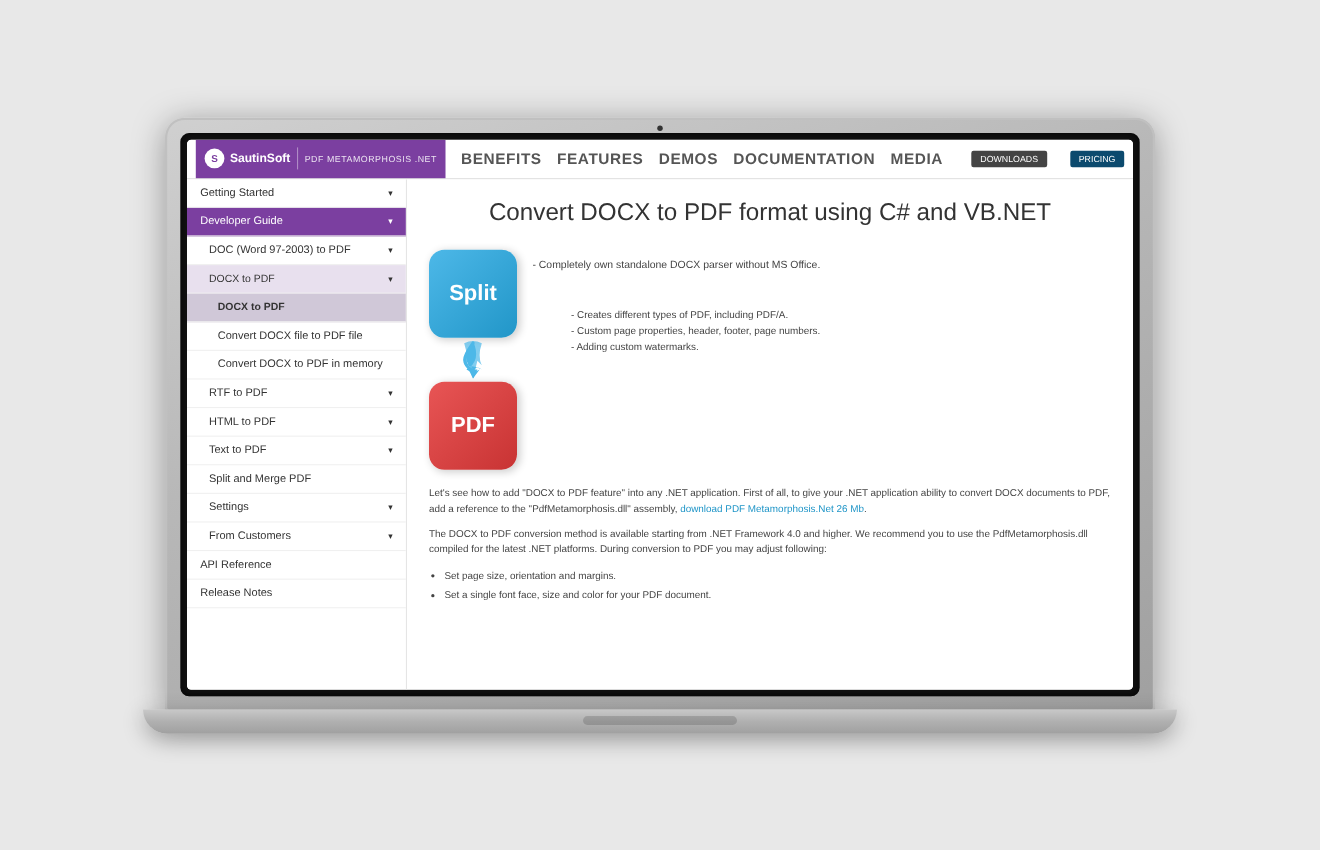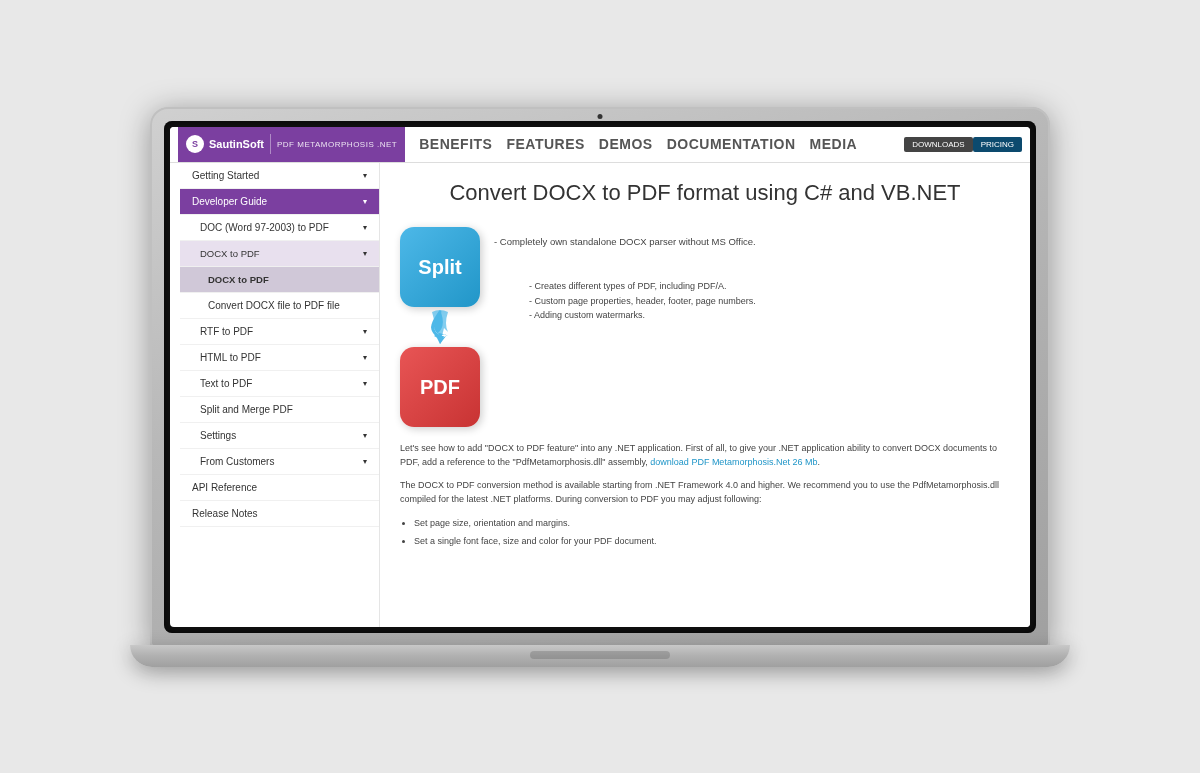--- a/index.html
+++ b/index.html
@@ -119,21 +119,21 @@
       font-size: 14px;
       color: #555;
       text-transform: uppercase;
       letter-spacing: 0.5px;
       cursor: pointer;
       font-weight: 600;
     }
 
     .nav-buttons {
       display: flex;
-      gap: 0;
+      gap: 21px;
       margin-left: 20px;
     }
 
     .btn-downloads {
       background: #444;
       color: #fff;
       font-size: 8px;
       padding: 3px 8px;
       border-radius: 2px;
       cursor: pointer;
@@ -146,21 +146,20 @@
       padding: 3px 8px;
       border-radius: 2px;
       cursor: pointer;
     }
 
     
     .main-content {
       display: flex;
       flex: 1;
       overflow: hidden;
-      padding-left: 10px;
     }
 
     
     .sidebar {
       width: 200px;
       background: #fff;
       border-right: 1px solid #e5e5e5;
       flex-shrink: 0;
       overflow-y: auto;
       font-size: 10px;
@@ -394,20 +393,23 @@
               <div class="sidebar-item indent1 sub-active">
                 <span>DOCX to PDF</span>
                 <span class="chevron">▾</span>
               </div>
               <div class="sidebar-item indent2 current-page">
                 <span>DOCX to PDF</span>
               </div>
               <div class="sidebar-item indent2">
                 <span>Convert DOCX file to PDF file</span>
               </div>
+              <div class="sidebar-item indent2">
+                <span>Convert DOCX to PDF in memory</span>
+              </div>
               <div class="sidebar-item indent1">
                 <span>RTF to PDF</span>
                 <span class="chevron">▾</span>
               </div>
               <div class="sidebar-item indent1">
                 <span>HTML to PDF</span>
                 <span class="chevron">▾</span>
               </div>
               <div class="sidebar-item indent1">
                 <span>Text to PDF</span>

